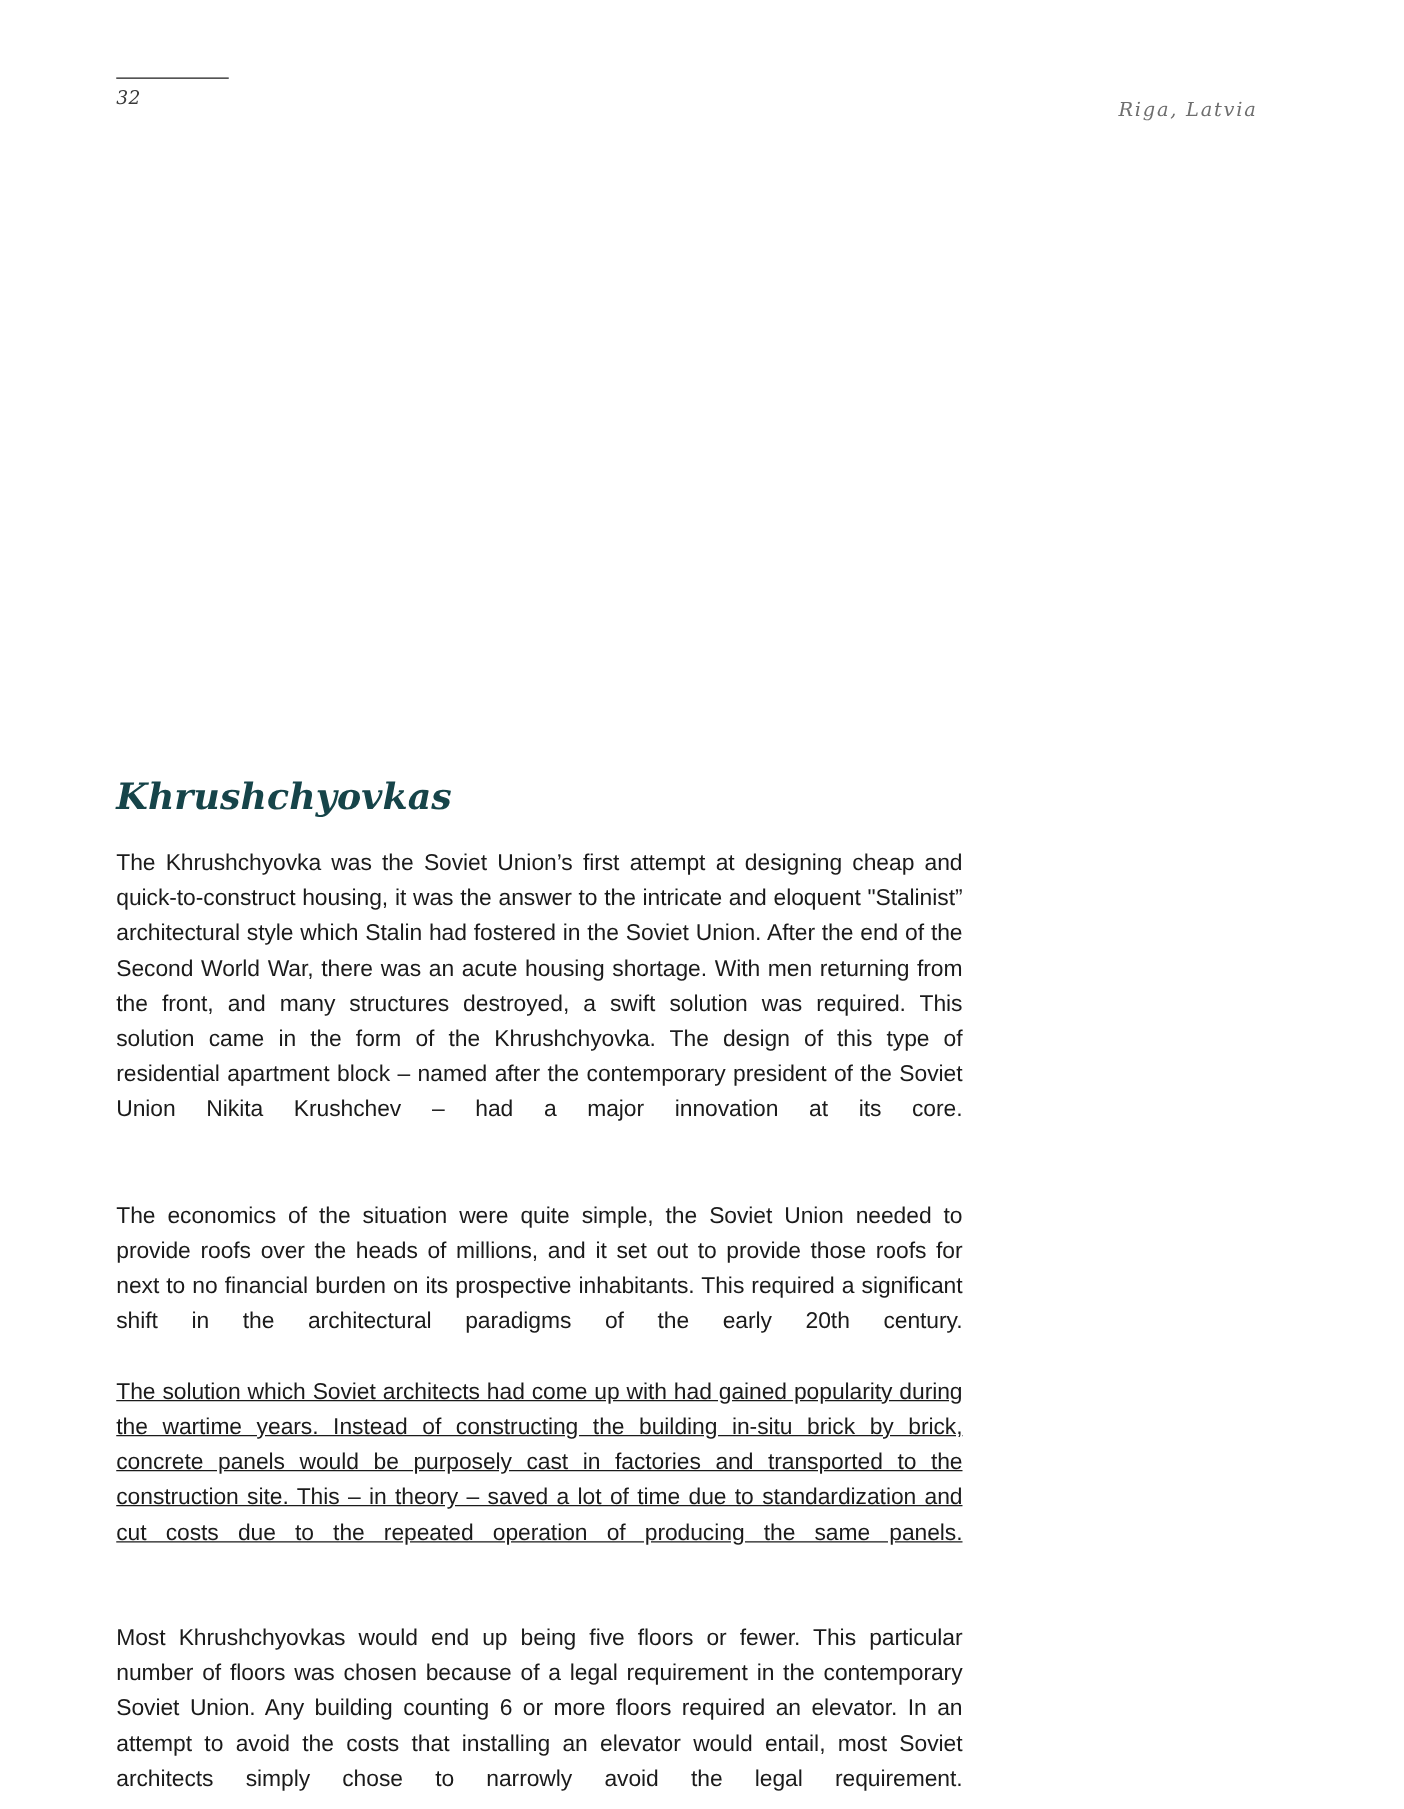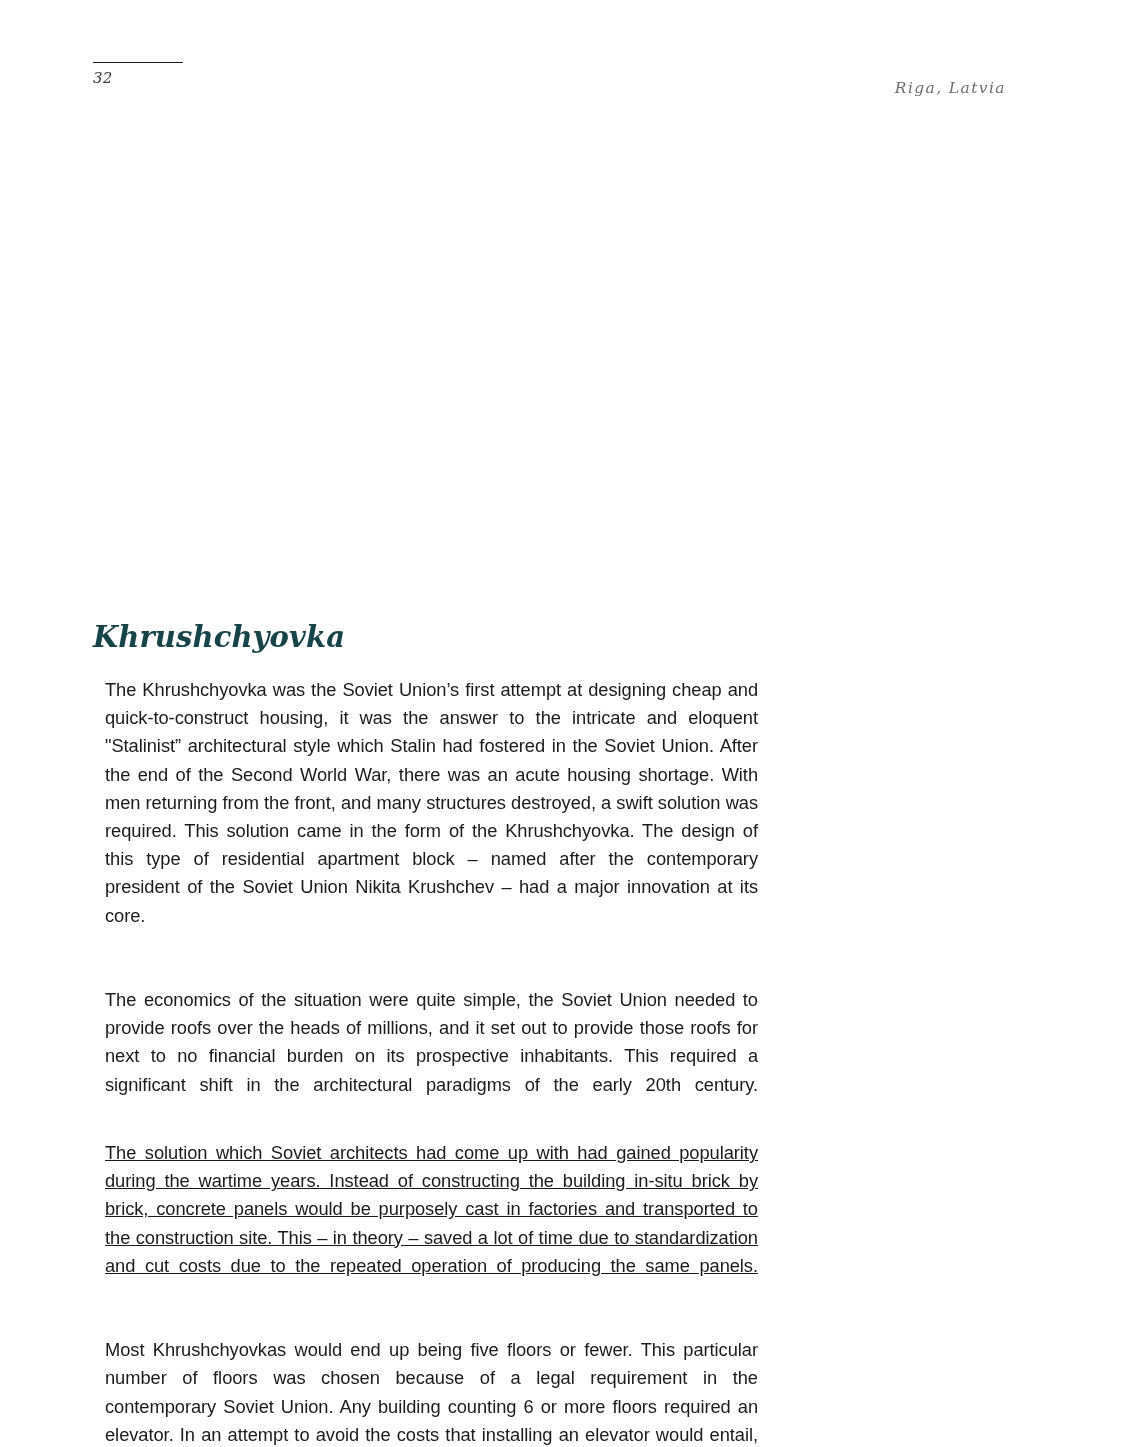--- a/index.html
+++ b/index.html
@@ -78,21 +78,21 @@
   }
 
   .body-block {
     margin: 0 0 28px 0;
   }
   .body-block:last-child {
     margin-bottom: 0;
   }
 
   .body-p {
-    margin: 12px;
+    margin: 0;
     font-family: "Liberation Sans", sans-serif;
     font-size: 18.3px;
     line-height: 28.2px;
     color: #1b1b1b;
     text-align: justify;
     text-justify: inter-word;
     letter-spacing: -0.05px;
     word-spacing: 0.1px;
     -moz-hyphens: none;
     hyphens: none;
@@ -115,21 +115,21 @@
 
   <div class="folio">
     <div class="folio-rule"></div>
     <div class="folio-num">32</div>
   </div>
 
   <div class="running-head">Riga, Latvia</div>
 
   <div class="article">
 
-    <h1 class="article-title">Khrushchyovka</h1>
+    <h1 class="article-title">Khrushchyovkas</h1>
 
     <div class="body-block">
       <p class="body-p">The Khrushchyovka was the Soviet Union’s first attempt at designing cheap and quick-to-construct housing, it was the answer to the intricate and eloquent "Stalinist” architectural style which Stalin had fostered in the Soviet Union. After the end of the Second World War, there was an acute housing shortage. With men returning from the front, and many structures destroyed, a swift solution was required. This solution came in the form of the Khrushchyovka. The design of this type of residential apartment block – named after the contemporary president of the Soviet Union Nikita Krushchev – had a major innovation at its core.</p>
     </div>
 
     <div class="body-block">
       <p class="body-p">The economics of the situation were quite simple, the Soviet Union needed to provide roofs over the heads of millions, and it set out to provide those roofs for next to no financial burden on its prospective inhabitants. This required a significant shift in the architectural paradigms of the early 20th century.</p>
       <p class="body-p">The solution which Soviet architects had come up with had gained popularity during the wartime years. Instead of constructing the building in-situ brick by brick, concrete panels would be purposely cast in factories and transported to the construction site. This – in theory – saved a lot of time due to standardization and cut costs due to the repeated operation of producing the same panels.</p>
     </div>
 

